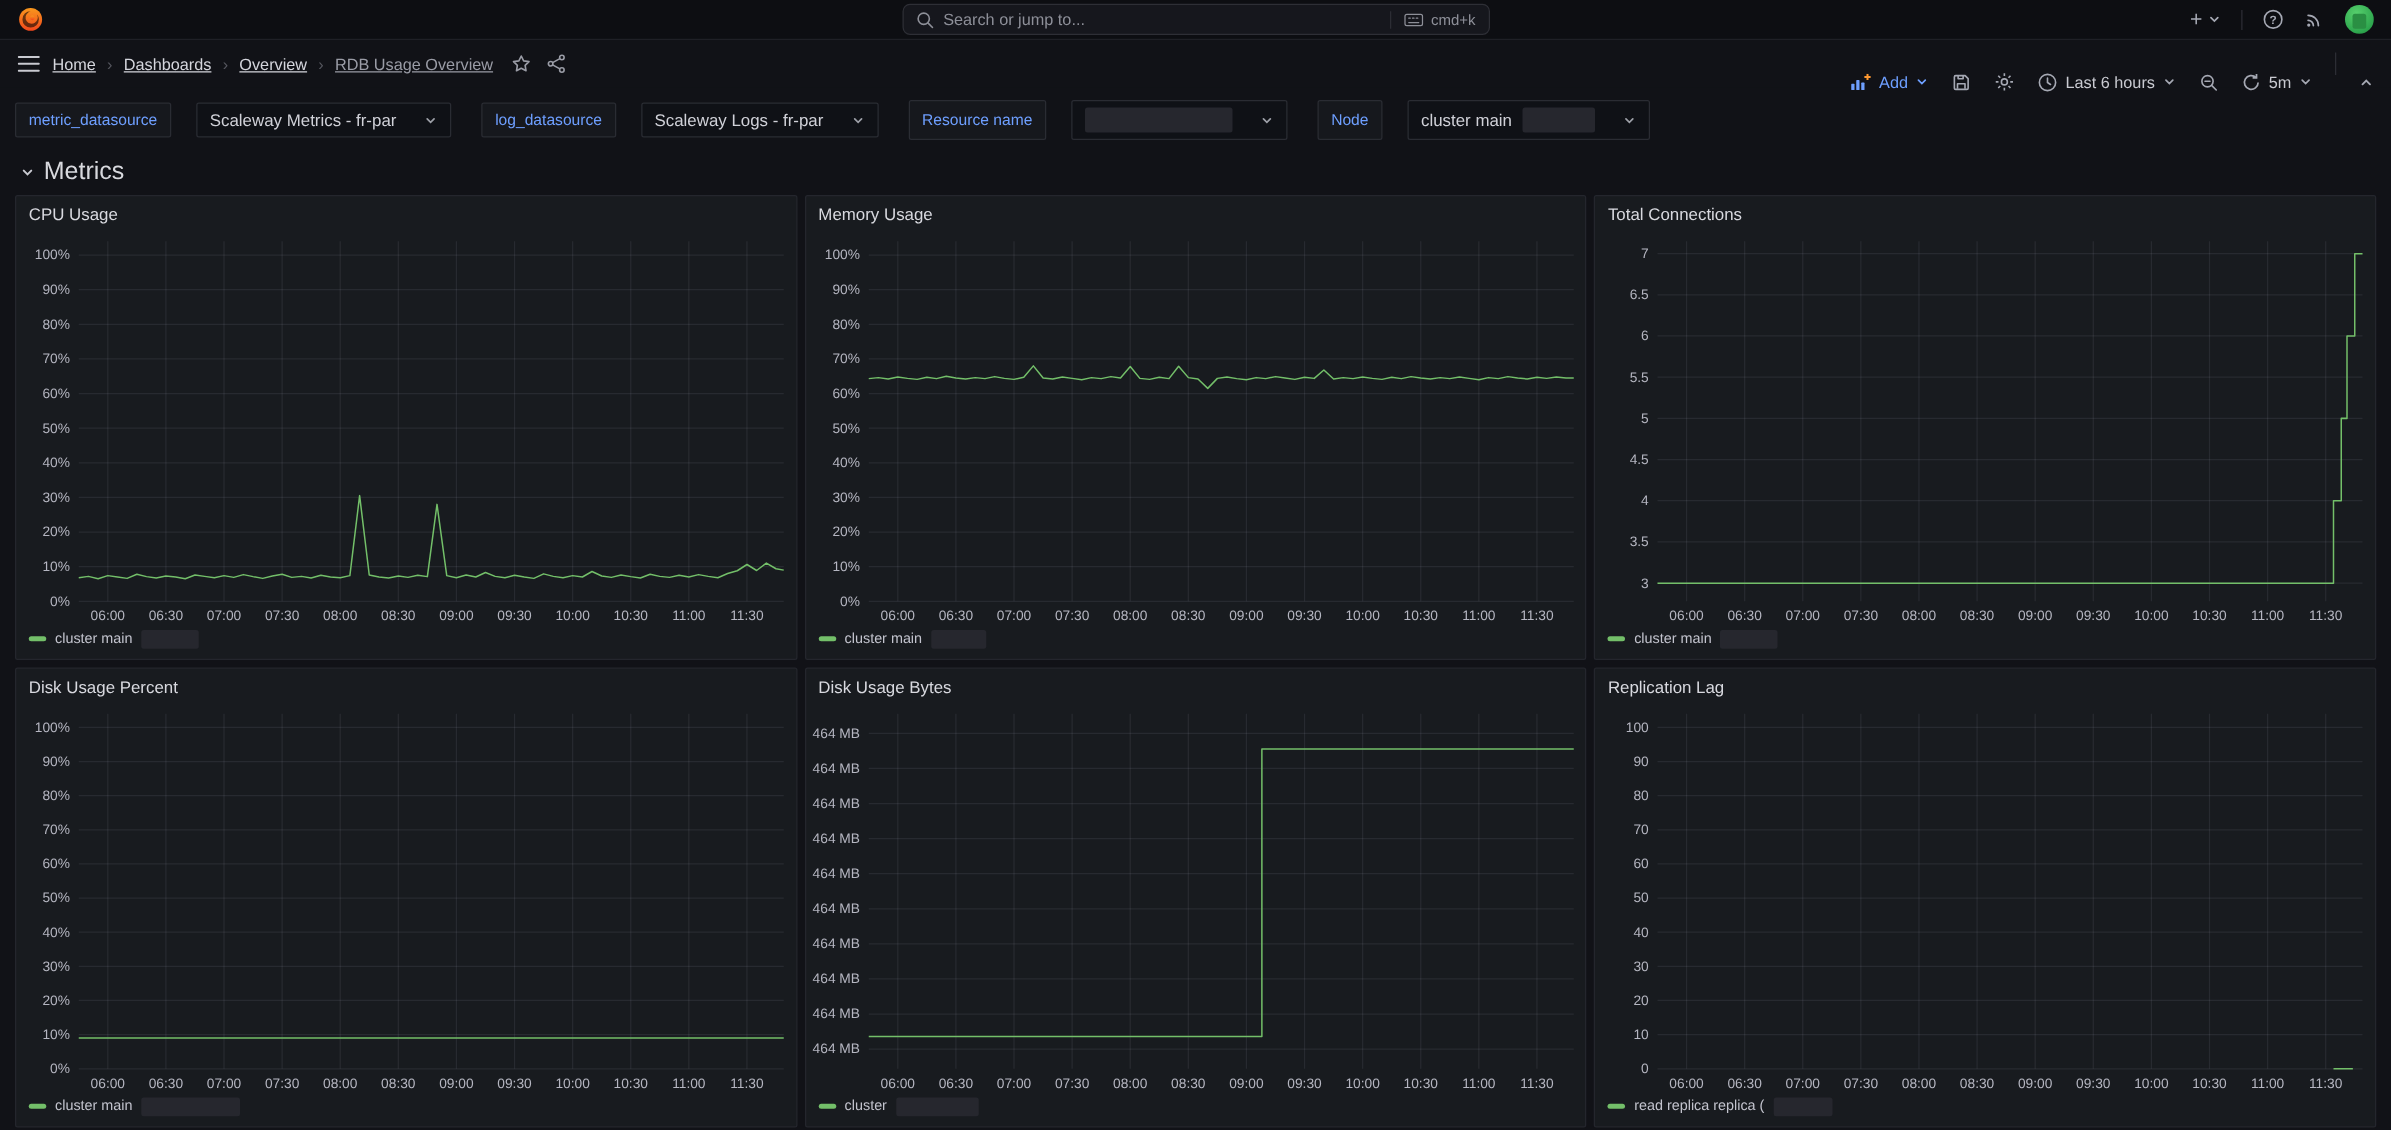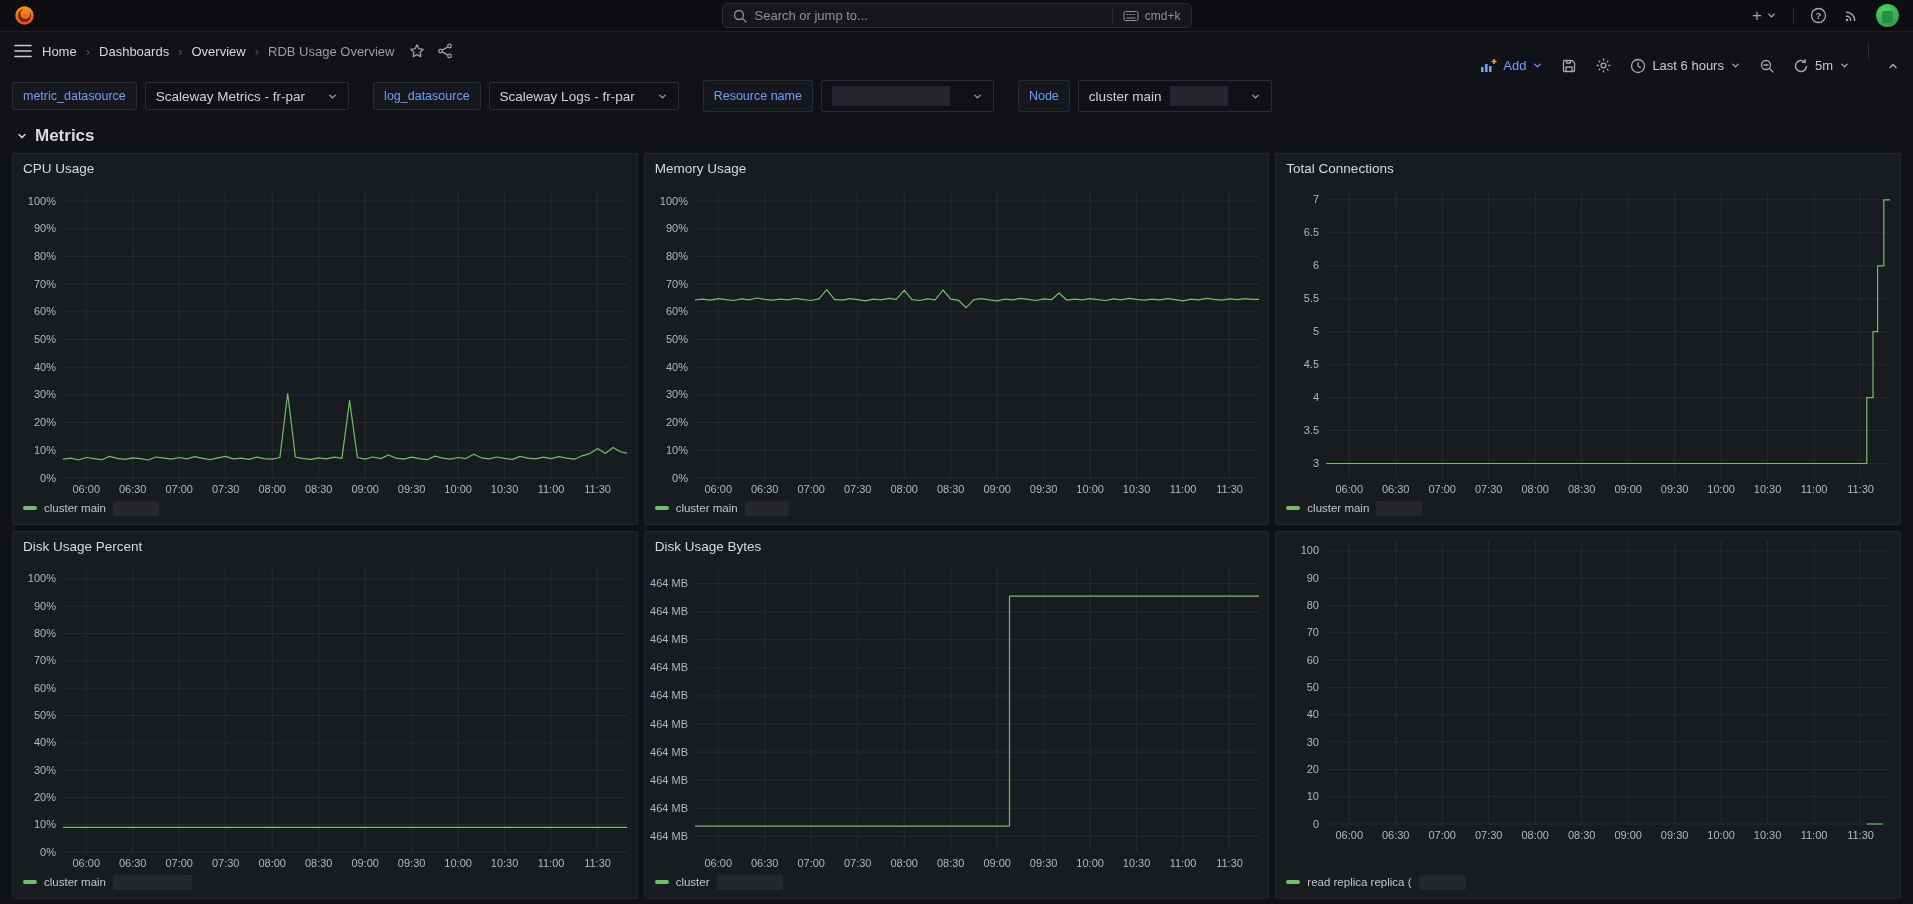--- a/index.html
+++ b/index.html
@@ -33,46 +33,46 @@
     background: radial-gradient(circle at 40% 30%, #57d06d 0%, #2ea64e 70%, #1f7a38 100%);
     position:relative; overflow:hidden;
   }
   .avatar:after{ content:""; position:absolute; left:6px; top:7px; width:11px; height:12px; background:#2a8f43; border-radius:2px; }
   
   .nav-toolbar{
     height:38px; display:flex; align-items:center; padding:0 14px; gap:10px;
     background:#111217;
   }
   .breadcrumb{ display:flex; align-items:center; gap:9px; font-size:13px; }
-  .crumb{ color:#d5d6dd; cursor:pointer; }
+  .crumb{ color:#d5d6dd; cursor:pointer;text-decoration:underline; }
   .crumb-sep{ color:#55565e; font-size:13px; }
   .crumb-current{ color:#9a9ca6; }
   .bc-icons{ display:flex; align-items:center; gap:12px; margin-left:6px; }
   .tb-right{ margin-left:auto; display:flex; align-items:center; gap:18px; }
   .tb-item{ display:flex; align-items:center; gap:6px; color:#c9cad1; cursor:pointer; font-size:13px;margin-top:29px; }
   .tb-add{ color:#6E9FFF; font-weight:500; }
   .tb-divider{ width:1px; height:18px; background:#2c2d34; }
   
   .vars{ display:flex; gap:24px; margin:10px 12px 0 12px; align-items:center; flex-wrap:nowrap; }
   .var-group{ display:flex; gap:8px; align-items:stretch; }
   .var-label{
     border:1px solid #2a2c33; background:#16181d; color:#6E9FFF;
     font-size:12.5px; padding:6px 10px; border-radius:2px; display:flex; align-items:center;
     white-space:nowrap;
   }
   .var-value{
     border:1px solid #2a2c33; background:#0f1116; color:#d0d1d8;
     font-size:13.5px; padding:5px 10px; border-radius:2px; display:flex; align-items:center; gap:8px;
-    cursor:pointer; white-space:nowrap;
+    cursor:pointer; white-space:nowrap;margin-left:12px;
   }
   .var-value .chev{ margin-left:14px; display:flex; }
   .redact{ background:#26272e; border-radius:2px; display:inline-block; }
   
   .section-head{ display:flex; align-items:center; gap:7px; margin:14px 0 7px 16px; cursor:pointer; }
-  .section-head .title{ font-size:17px; font-weight:bold; color:#d8d9de; }
+  .section-head .title{ font-size:20px; font-weight:normal; color:#d8d9de; }
   
   .dash{
     margin:0 12px; display:grid; grid-template-columns:repeat(3,1fr);
     grid-template-rows:372px 368px; gap:6px;
   }
   .panel{
     background:#181b1f; border:1px solid #24262d; border-radius:2px;
     display:flex; flex-direction:column; overflow:hidden;
   }
   .panel-title{
@@ -593,20 +593,21 @@
           <polyline points="46.0,266.2 360.5,266.2 360.5,36.1 610.0,36.1" fill="none" stroke="#73BF69" stroke-width="1.2" stroke-linejoin="round"></polyline>
         </svg>
       </div>
       <div class="legend">
         <span class="swatch" style="background: rgb(115, 191, 105);"></span>
         <span class="legend-label">cluster</span>
         <span class="redact" style="width: 66px;"></span>
       </div>
     </section>
     <section class="panel">
+      <div class="panel-title">Replication Lag</div>
       <div class="plot">
         <svg width="616" height="312">
           <line x1="46" y1="292" x2="610" y2="292" stroke="rgba(204,204,220,0.09)"></line>
           <text x="39" y="295.5" fill="#b5b6c1" font-size="11" text-anchor="end">0</text>
           <line x1="46" y1="264.6923076923077" x2="610" y2="264.6923076923077" stroke="rgba(204,204,220,0.09)"></line>
           <text x="39" y="268.1923076923077" fill="#b5b6c1" font-size="11" text-anchor="end">10</text>
           <line x1="46" y1="237.3846153846154" x2="610" y2="237.3846153846154" stroke="rgba(204,204,220,0.09)"></line>
           <text x="39" y="240.8846153846154" fill="#b5b6c1" font-size="11" text-anchor="end">20</text>
           <line x1="46" y1="210.0769230769231" x2="610" y2="210.0769230769231" stroke="rgba(204,204,220,0.09)"></line>
           <text x="39" y="213.5769230769231" fill="#b5b6c1" font-size="11" text-anchor="end">30</text>

